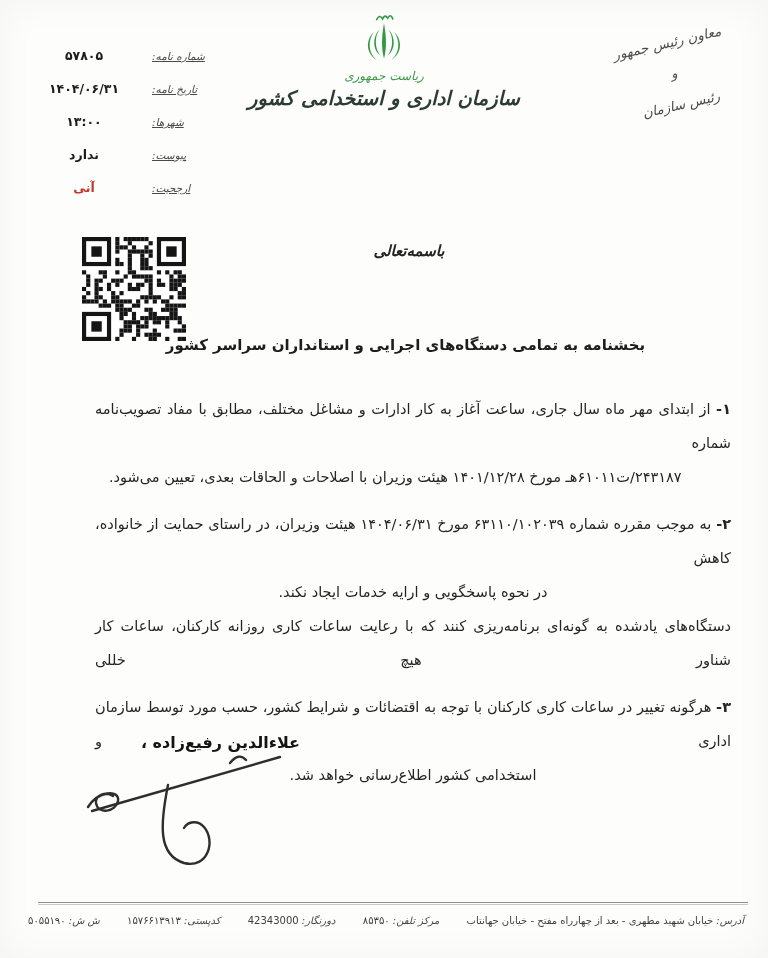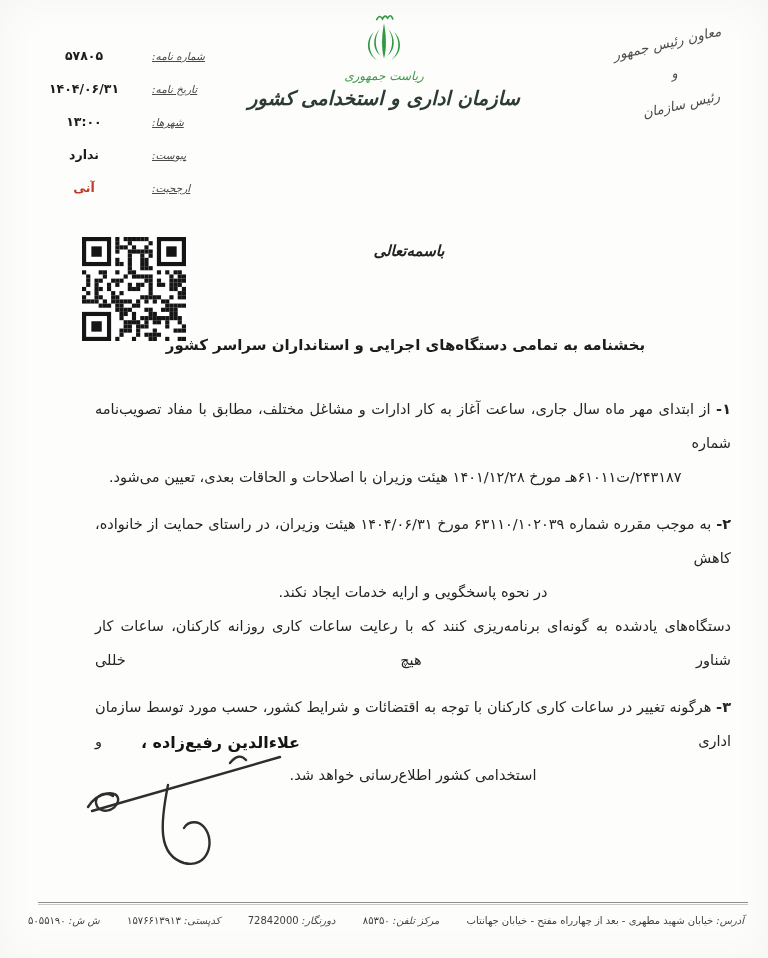--- a/index.html
+++ b/index.html
@@ -411,21 +411,21 @@
     <span class="f-item">
       <span class="f-label">آدرس:</span>
       <span class="f-value">خیابان شهید مطهری - بعد از چهارراه مفتح - خیابان جهانتاب</span>
     </span>
     <span class="f-item">
       <span class="f-label">مرکز تلفن:</span>
       <span class="f-value">۸۵۳۵۰</span>
     </span>
     <span class="f-item">
       <span class="f-label">دورنگار:</span>
-      <span class="f-value">72842000</span>
+      <span class="f-value">42343000</span>
     </span>
     <span class="f-item">
       <span class="f-label">کدپستی:</span>
       <span class="f-value">۱۵۷۶۶۱۳۹۱۳</span>
     </span>
     <span class="f-item">
       <span class="f-label">ش ش:</span>
       <span class="f-value">۵۰۵۵۱۹۰</span>
     </span>
   </div>

